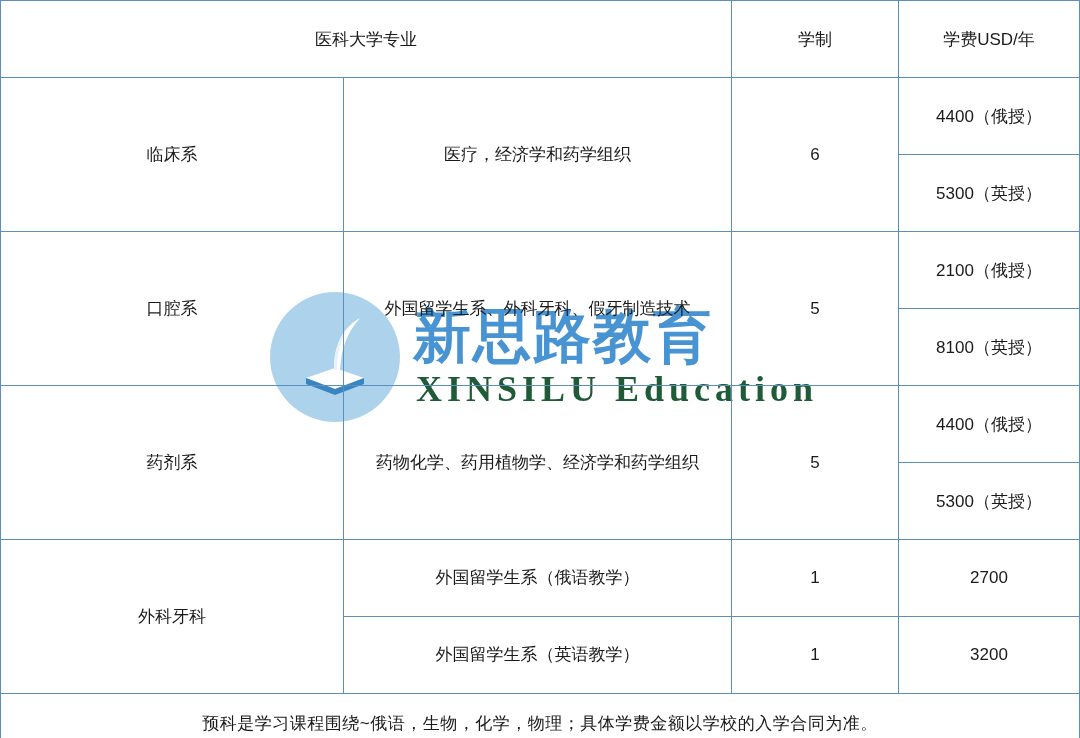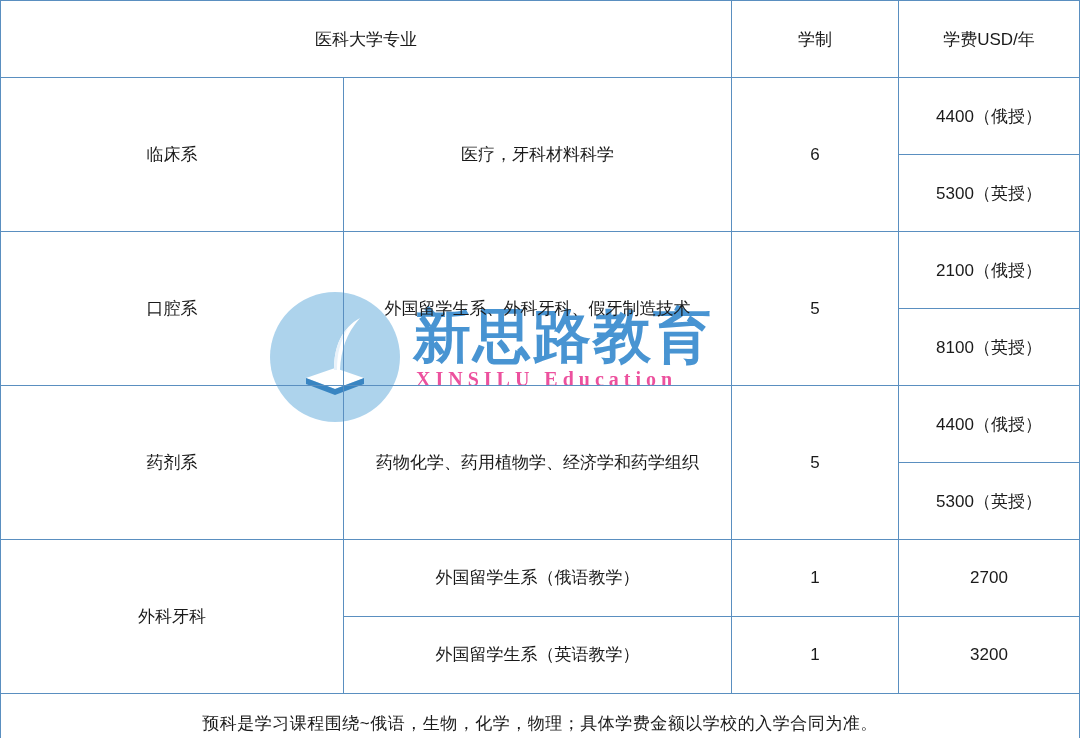--- a/index.html
+++ b/index.html
@@ -93,23 +93,23 @@
     font-weight: bold;
     color: #3f8fd0;
     font-family: "DejaVu Sans", sans-serif;
     letter-spacing: 2px;
     white-space: nowrap;
   }
   .wm-text-en {
     position: absolute;
     left: 148px;
     top: 78px;
-    font-size: 20px;
+    font-size: 36px;
     font-weight: bold;
-    color: #ec4899;
+    color: #14532d;
     font-family: "Liberation Serif", serif;
     letter-spacing: 5px;
     white-space: nowrap;
   }
 </style>
 </head>
 <body>
 
 <div class="table-wrap">
 
@@ -136,21 +136,21 @@
       <tr>
         <th colspan="2">医科大学专业</th>
         <th>学制</th>
         <th>学费USD/年</th>
       </tr>
     </thead>
     <tbody>
 
       <tr class="row-tall">
         <td rowspan="2" class="cell-dept">临床系</td>
-        <td rowspan="2" class="cell-desc">医疗，牙科材料科学</td>
+        <td rowspan="2" class="cell-desc">医疗，经济学和药学组织</td>
         <td rowspan="2" class="cell-years">6</td>
         <td class="cell-fee">4400（俄授）</td>
       </tr>
       <tr class="row-tall">
         <td class="cell-fee">5300（英授）</td>
       </tr>
 
       <tr class="row-tall">
         <td rowspan="2" class="cell-dept">口腔系</td>
         <td rowspan="2" class="cell-desc">外国留学生系、外科牙科、假牙制造技术</td>

